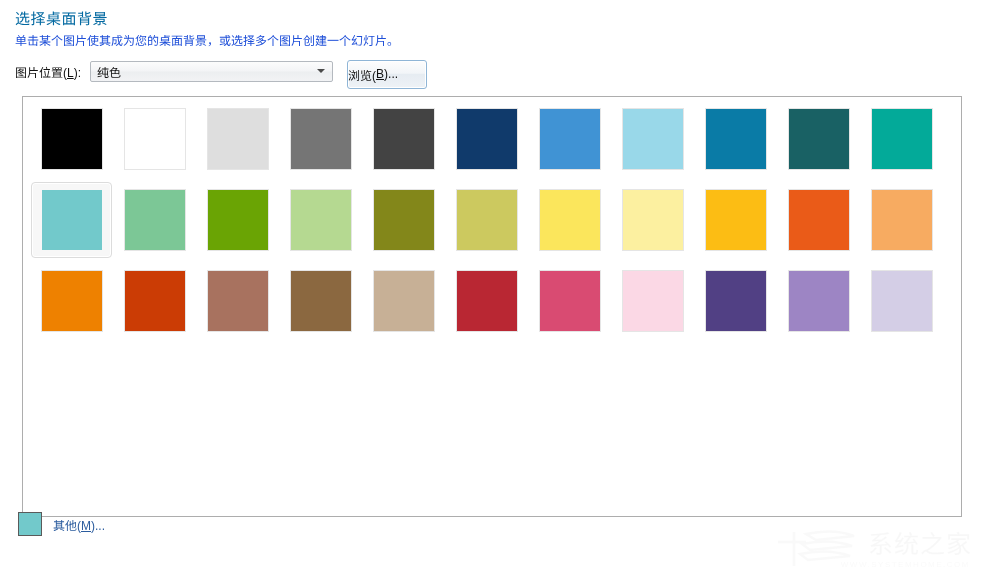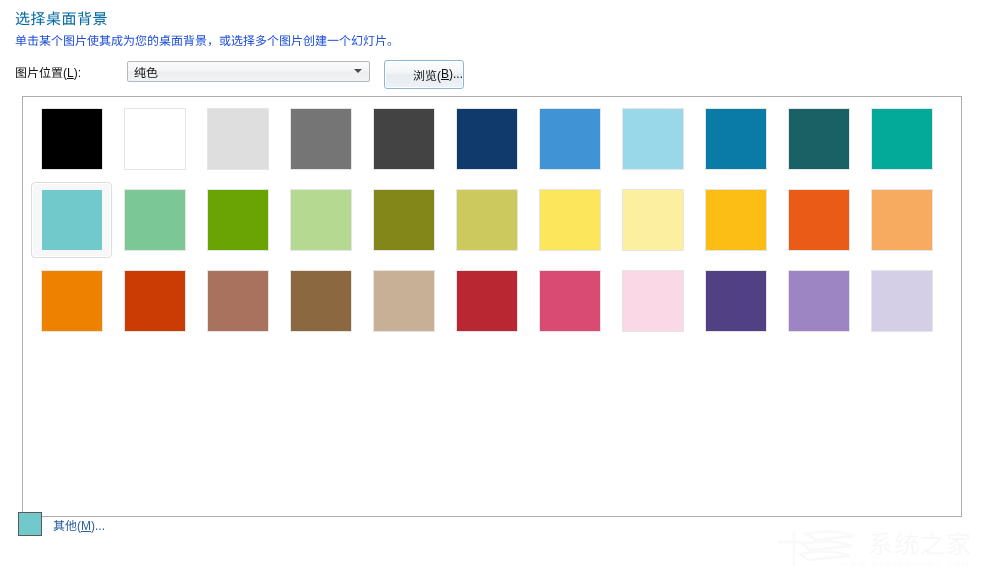--- a/index.html
+++ b/index.html
@@ -59,21 +59,20 @@
     box-sizing: border-box;
     border: 1px solid #b4b9bf;
     border-radius: 2px;
     background: linear-gradient(to bottom, #fcfcfc 0%, #f3f4f6 48%, #eceef0 52%, #f2f3f5 100%);
     display: flex;
     align-items: center;
     position: relative;
     padding-left: 6px;
     font-size: 12px;
     color: #111111;
-    margin-left: 37px;
   }
   .combo-value { white-space: nowrap; }
   .combo-arrow {
     position: absolute;
     right: 7px;
     top: 50%;
     margin-top: -2px;
     width: 0; height: 0;
     border-left: 4px solid transparent;
     border-right: 4px solid transparent;
@@ -86,21 +85,21 @@
     height: 29px;
     box-sizing: border-box;
     border: 1px solid #8fb5d6;
     border-radius: 3px;
     background: linear-gradient(to bottom, #fdfdfd 0%, #f2f5f8 45%, #e6ecf2 50%, #eef2f6 100%);
     box-shadow: inset 0 0 0 1px #ffffff;
     font-size: 12px;
     color: #111111;
     display: flex;
     align-items: center;
-    justify-content: flex-end;
+    justify-content: flex-start;
     white-space: nowrap;
     cursor: default;
     margin-top: 6px;
   }
   #browse-button u { text-decoration: underline; }
 
   
   #swatch-panel {
     position: absolute;
     left: 22px;

